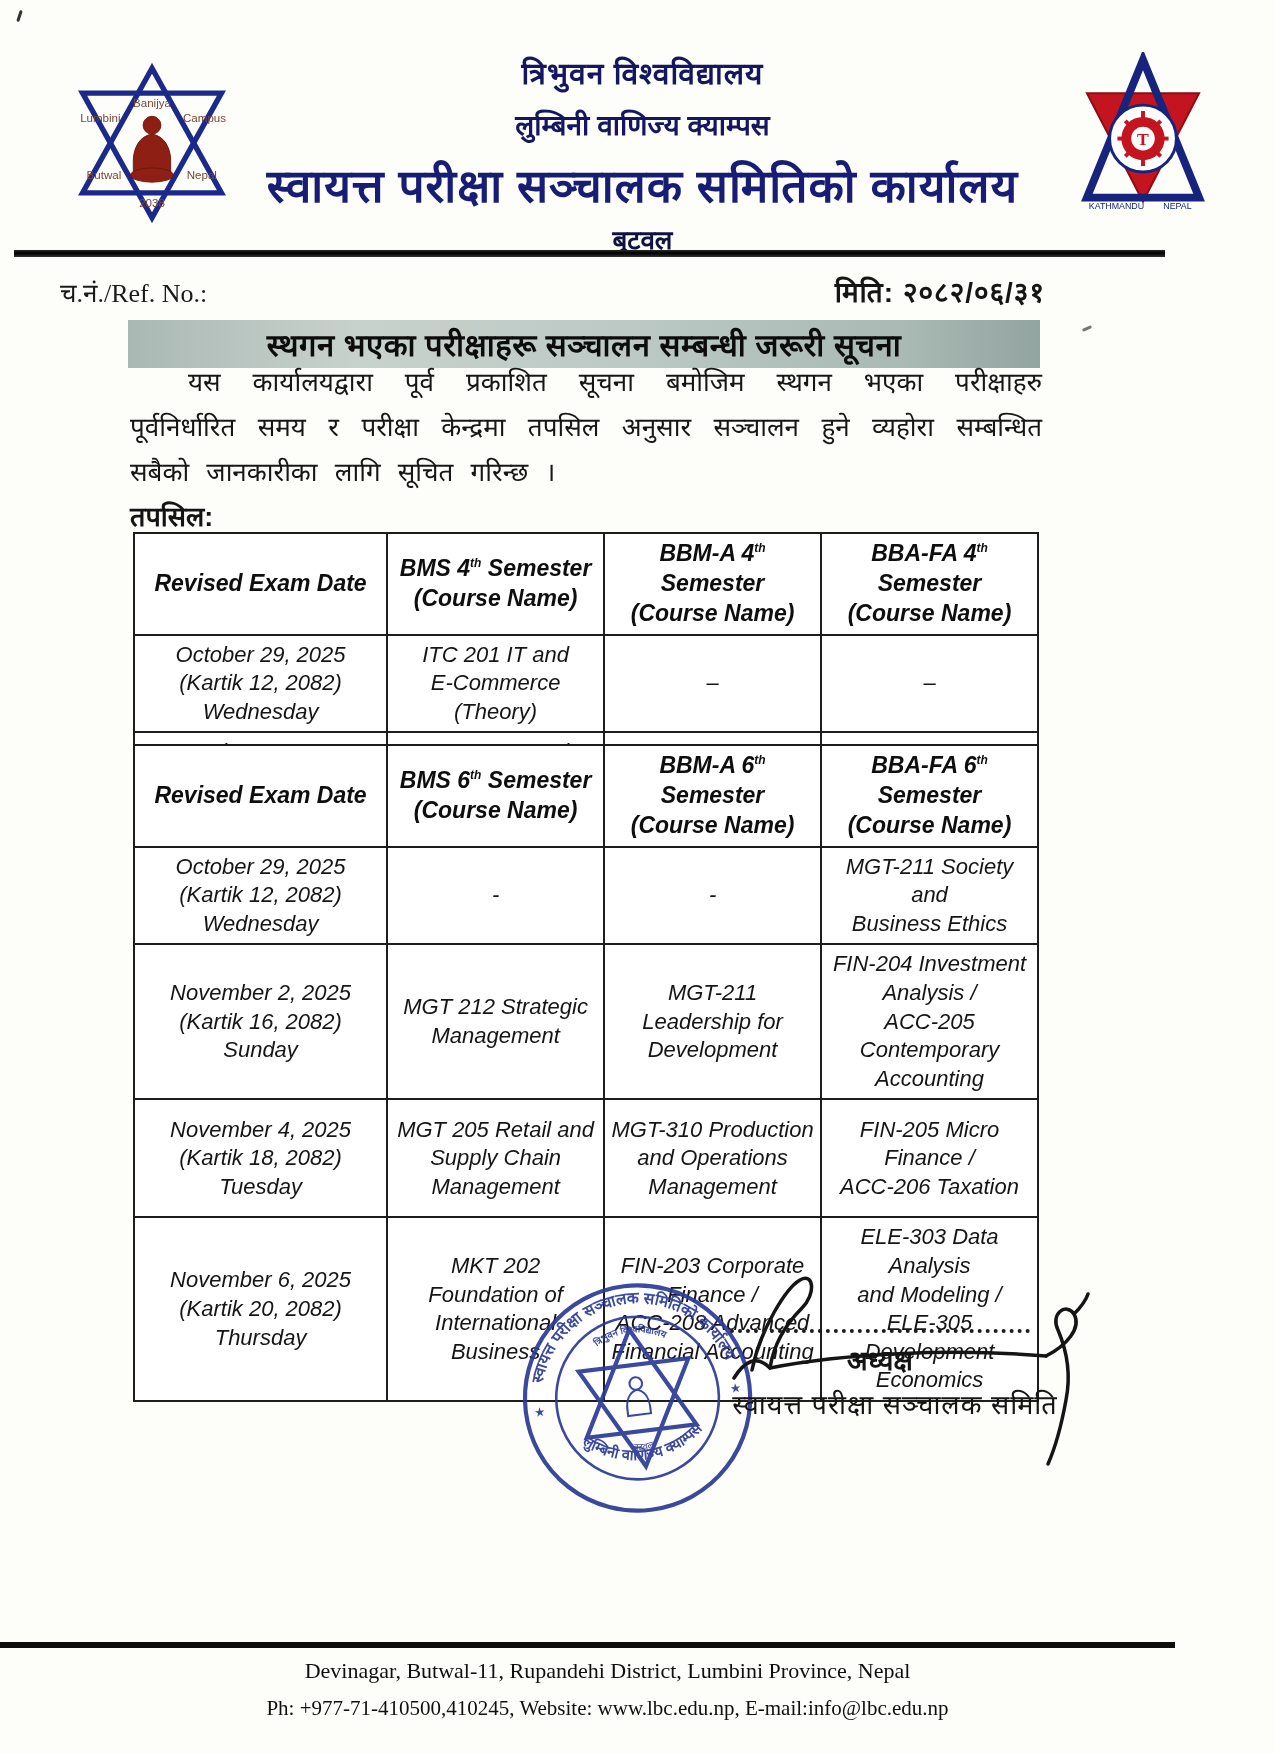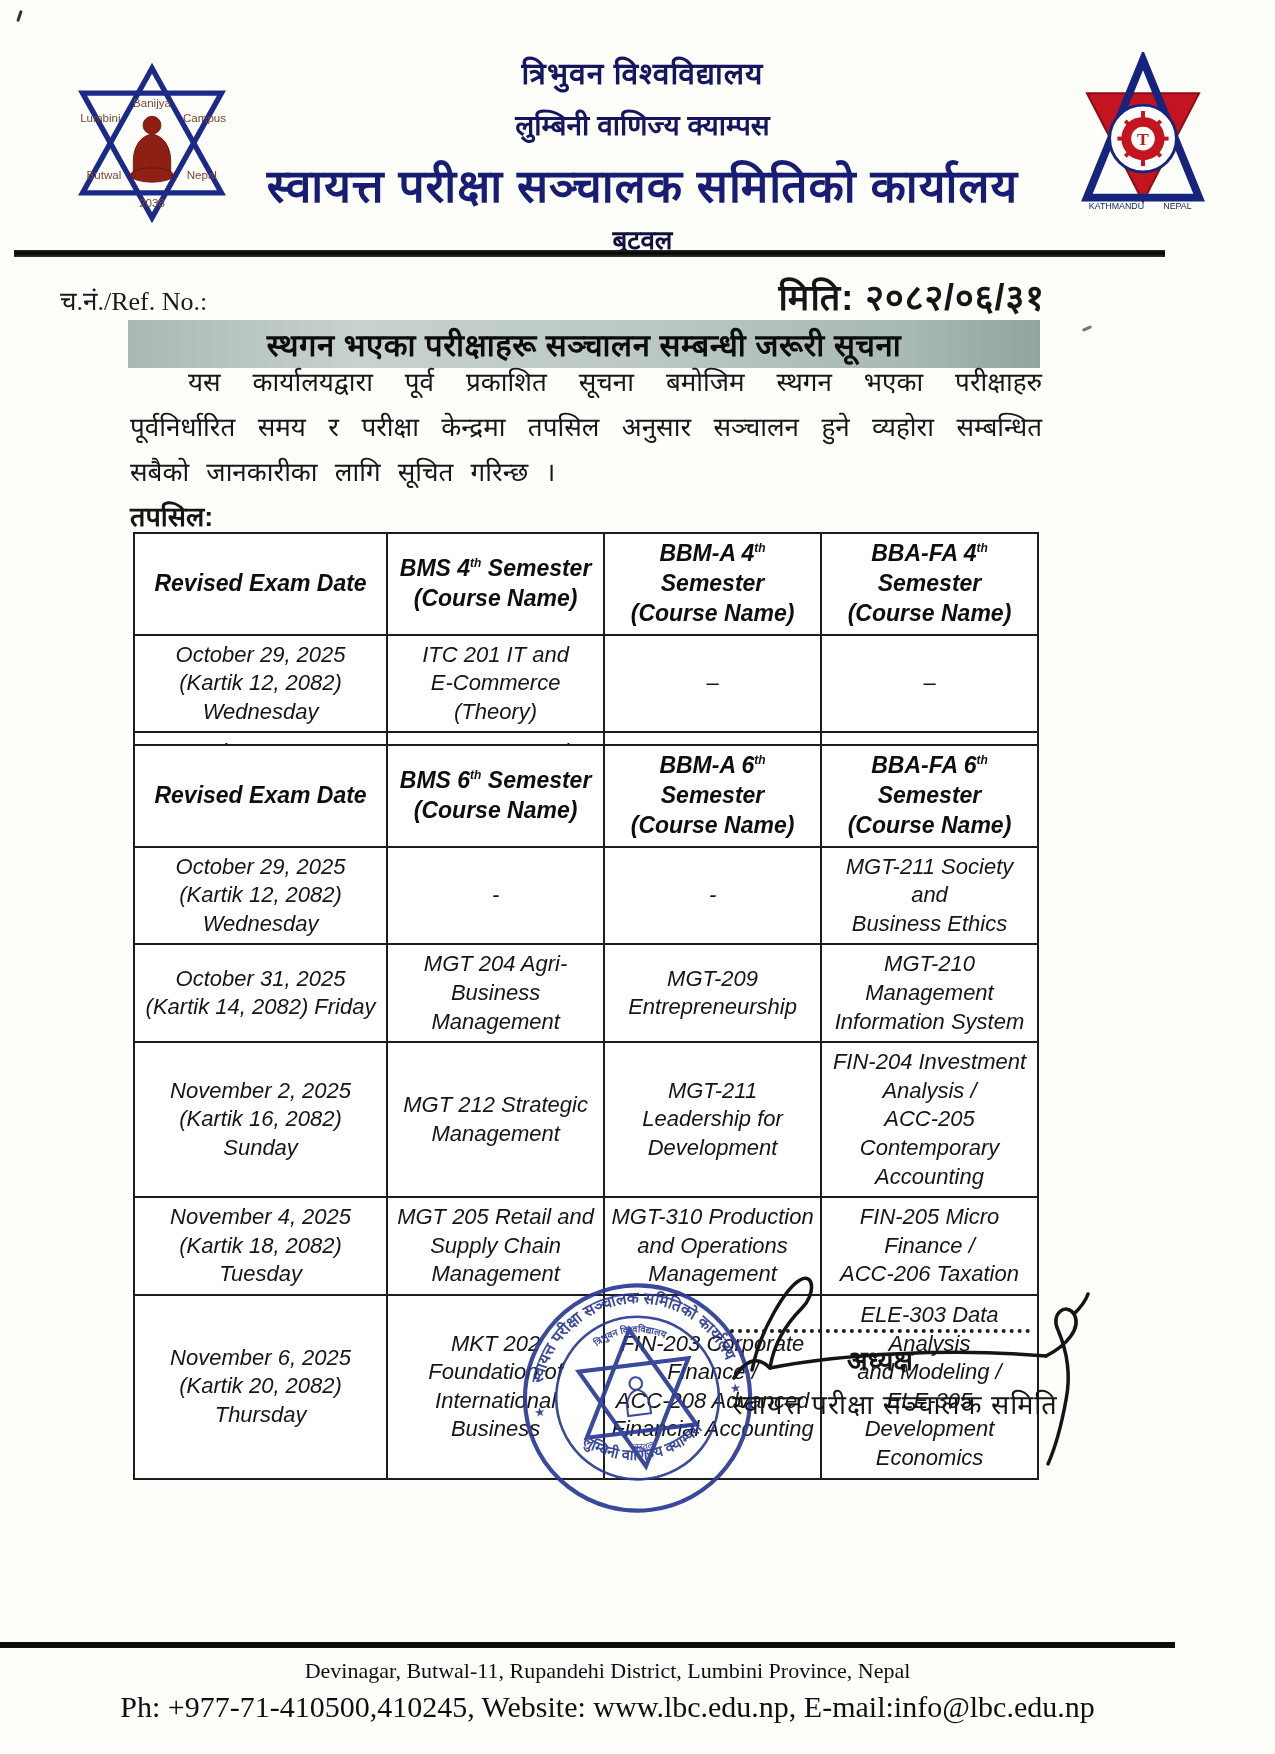--- a/index.html
+++ b/index.html
@@ -16,21 +16,21 @@
   .head-l1 { font-size:30px; font-weight:bold; letter-spacing:1px; }
   .head-l2 { font-size:28px; font-weight:bold; margin-top:12px; }
   .head-l3 { font-size:46px; font-weight:bold; margin-top:10px; color:#171d75; letter-spacing:1px; }
   .head-l4 { font-size:26px; font-weight:bold; margin-top:6px; color:#10123d; }
   .rule-top { position:absolute; top:250px; left:14px; right:110px; height:7px;
               background:linear-gradient(#2a2a2a,#000 45%,#333); }
   
   .sec-ref { position:absolute; top:272px; left:60px; right:230px;
              display:flex; justify-content:space-between; align-items:baseline; }
   .ref-label { font-family:"Liberation Serif", serif; font-size:26px; color:#1a1a1a; }
-  .date-wrap { font-size:36px; font-weight:bold; color:#151515; letter-spacing:1px; }
+  .date-wrap { font-size:28px; font-weight:bold; color:#151515; letter-spacing:1px; }
   
   .sec-title { position:absolute; top:320px; left:128px; width:912px; height:48px;
                background:linear-gradient(90deg,#aab8b3,#c8d2cd 25%,#bcc9c4 55%,#a9b9b4 85%,#93a5a1);
                display:flex; align-items:center; justify-content:center; }
   .sec-title .t { font-size:31px; font-weight:bold; color:#0c0c0c; letter-spacing:0.5px; }
   
   .sec-body { position:absolute; top:360px; left:130px; width:912px;
               font-size:26px; line-height:1.73; color:#161616;
               text-align:justify; text-indent:58px; word-spacing:10px; }
   .sec-tapasil { position:absolute; top:497px; left:130px; font-size:27px; font-weight:bold; color:#141414; }
@@ -59,21 +59,21 @@
   .sig-col { position:absolute; left:600px; top:78px; width:300px; text-align:center; }
   .dotline { display:block; height:1px; border-bottom:4px dotted #1c1c1c; margin-bottom:8px; }
   .sign-role { font-size:27px; font-weight:bold; color:#141414; margin-top:4px;text-align:center; }
   .sign-org  { position:absolute; left:600px; top:135px; width:330px; text-align:center;
                font-size:27px; color:#141414; letter-spacing:1px; white-space:nowrap; }
   
   .rule-bottom { position:absolute; top:1642px; left:0px; right:100px; height:6px; background:#0d0d0d; }
   .sec-footer { position:absolute; top:1658px; left:60px; right:120px; text-align:center;
                 font-family:"Liberation Serif", serif; color:#0f0f0f; }
   .foot-l1 { font-size:22px; }
-  .foot-l2 { font-size:30px; margin-top:6px; }
+  .foot-l2 { font-size:21px; margin-top:12px; }
   
   .logo-label { font-size:13px; fill:#7a4636; font-family:"Liberation Sans",sans-serif; }
   
   .artifact { position:absolute; background:#333; }
   .a1 { left:18px; top:10px; width:3px; height:12px; transform:rotate(18deg); border-radius:2px; }
   .a2 { left:1082px; top:327px; width:10px; height:3px; transform:rotate(-25deg); border-radius:2px; background:#777; }
 </style>
 </head>
 <body>
 
@@ -205,30 +205,20 @@
     <tbody>
         <tr>
           <td>October 29, 2025
 (Kartik 12, 2082) Wednesday</td>
           <td>-</td>
           <td>-</td>
           <td>MGT-211 Society and
 Business Ethics</td>
         </tr>
         <tr>
-          <td>October 31, 2025
-(Kartik 14, 2082) Friday</td>
-          <td>MGT 204 Agri-Business
-Management</td>
-          <td>MGT-209
-Entrepreneurship</td>
-          <td>MGT-210 Management
-Information System</td>
-        </tr>
-        <tr>
           <td>November 2, 2025
 (Kartik 16, 2082) Sunday</td>
           <td>MGT 212 Strategic
 Management</td>
           <td>MGT-211 Leadership for
 Development</td>
           <td>FIN-204 Investment
 Analysis /
 ACC-205 Contemporary
 Accounting</td>

